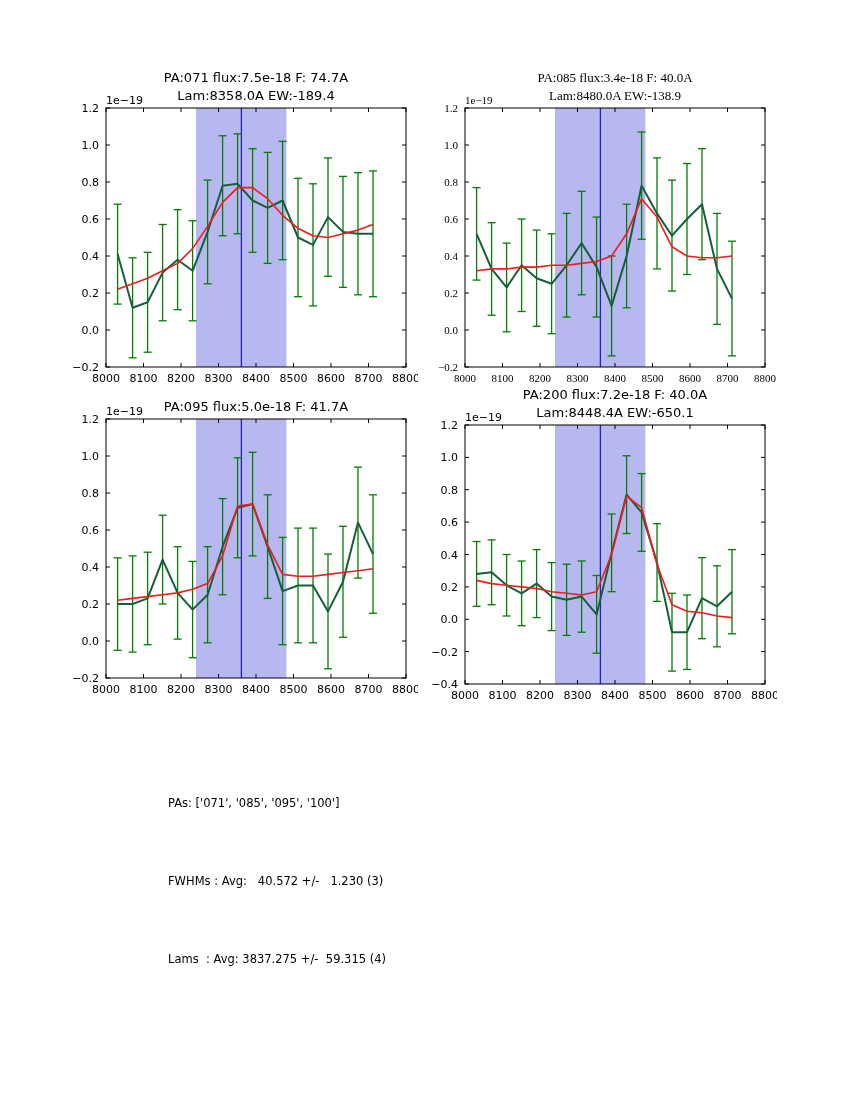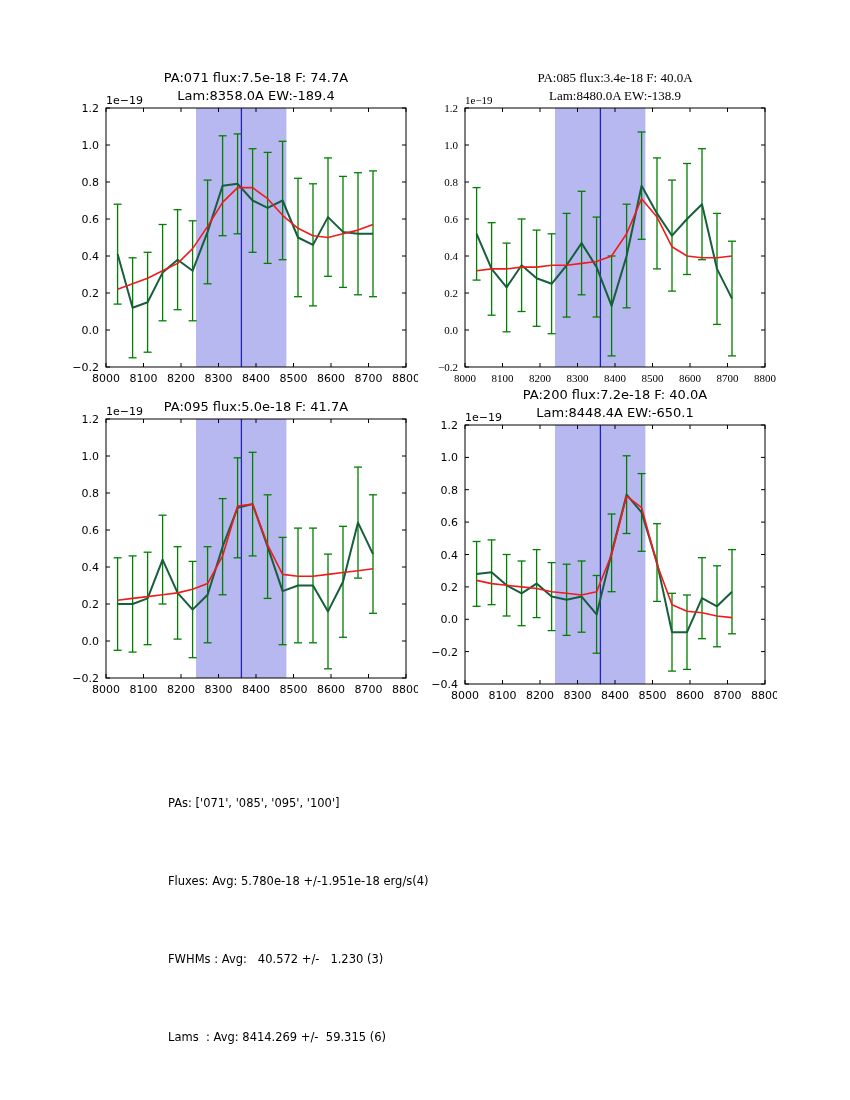--- a/index.html
+++ b/index.html
@@ -648,20 +648,19 @@
           <text x="51" y="50.4" text-anchor="end" font-size="11" fill="#000000">1.0</text>
           <line x1="58" y1="14.0" x2="62" y2="14.0" stroke="#000000"></line>
           <line x1="358" y1="14.0" x2="354" y2="14.0" stroke="#000000"></line>
           <text x="51" y="18" text-anchor="end" font-size="11" fill="#000000">1.2</text>
           <text x="58" y="10" font-size="11" fill="#000000">1e−19</text>
         </svg></div>
   </div>
 
   <div class="summary">
     <div>PAs: ['071', '085', '095', '100']</div>
-    <div>Fluxes: Avg: 5.780e-18 +/-1.951e-18 erg/s(4)</div>
     <div>FWHMs : Avg:   40.572 +/-   1.230 (3)</div>
-    <div>Lams  : Avg: 8414.269 +/-  59.315 (6)</div>
+    <div>Lams  : Avg: 3837.275 +/-  59.315 (4)</div>
     
     
   </div>
 
 </div>
 
 </body></html>

